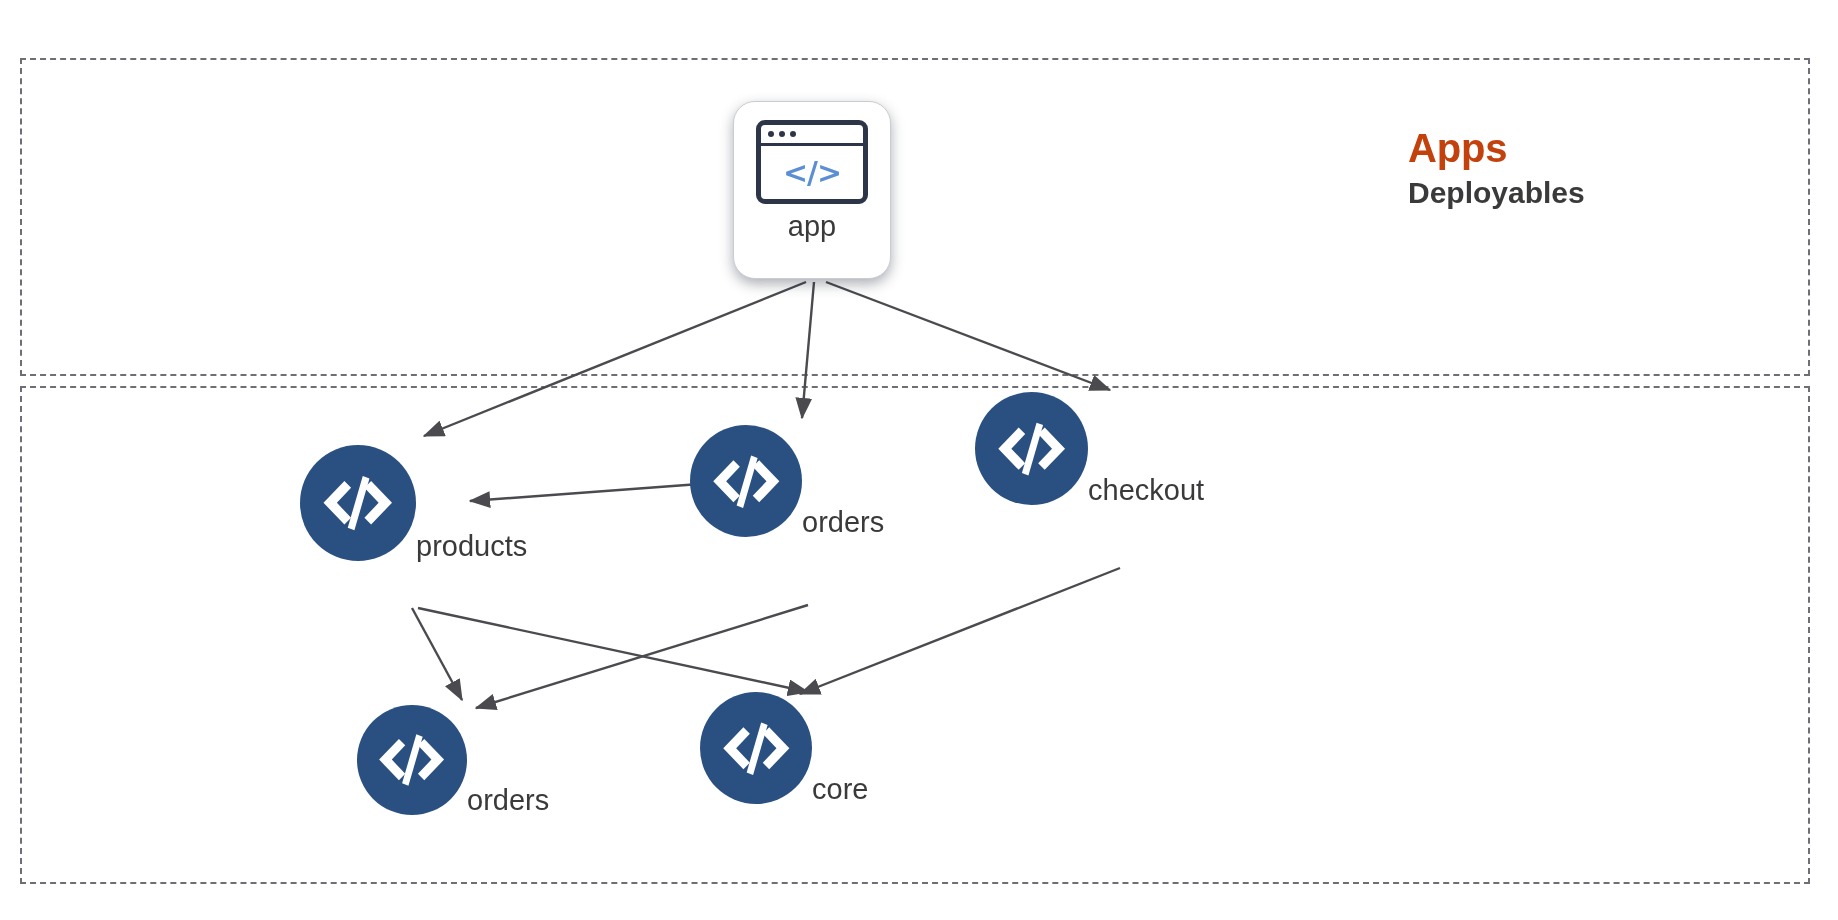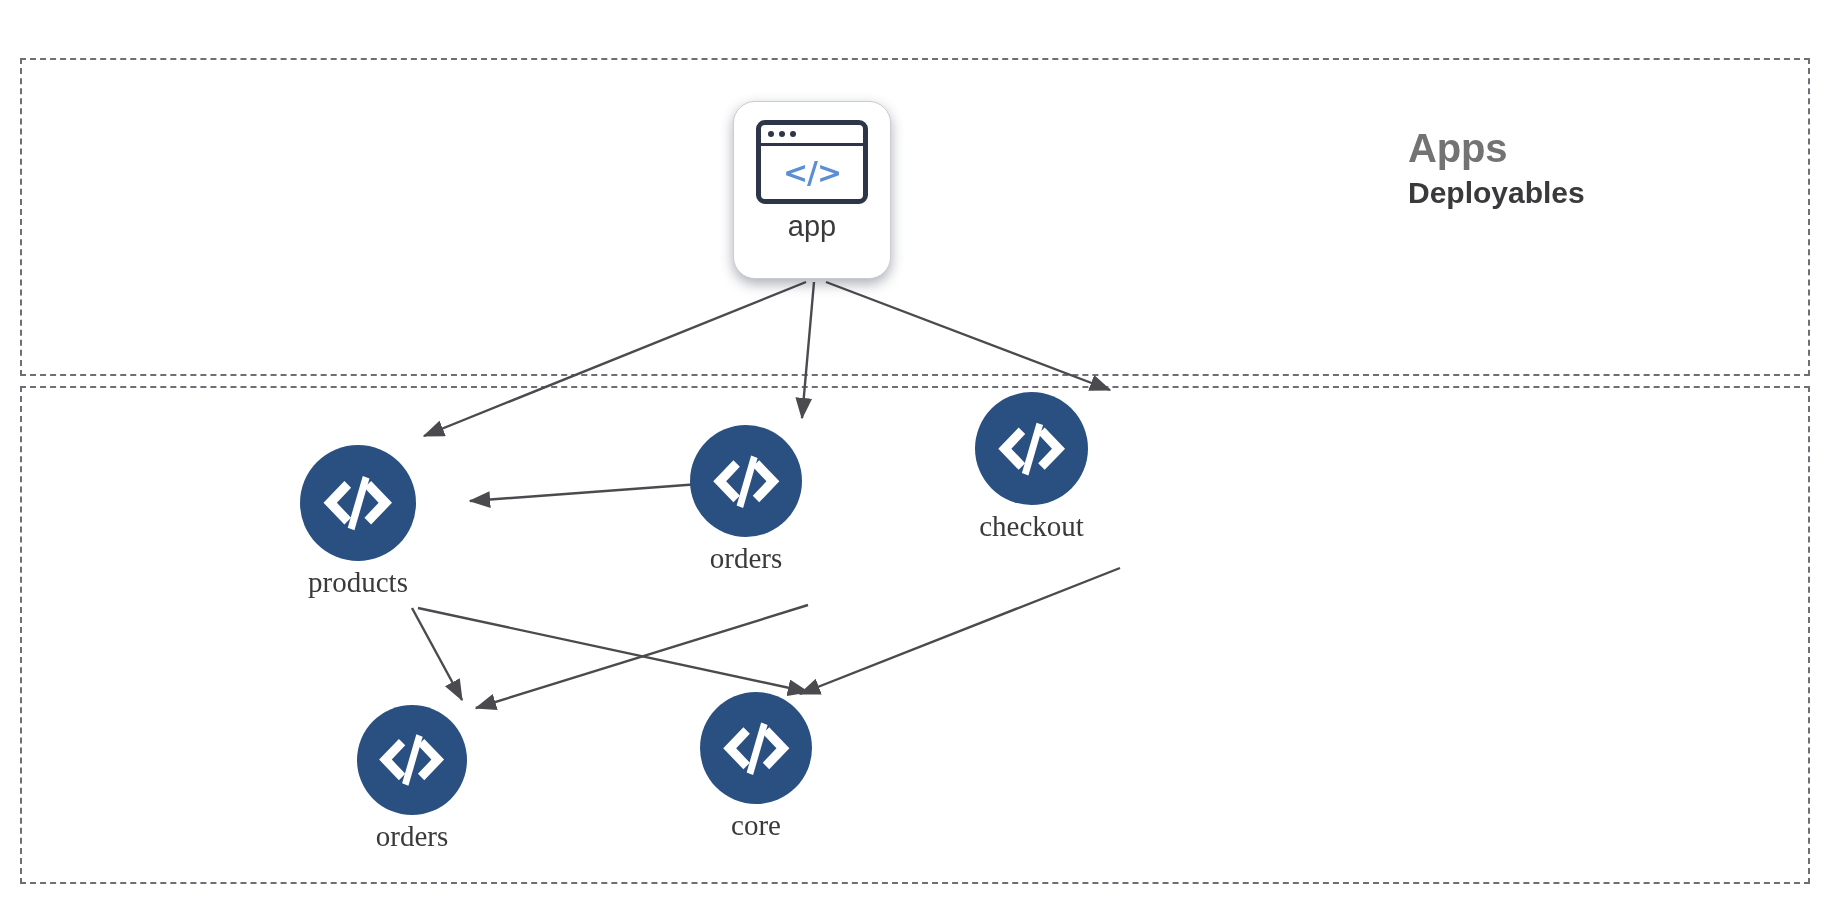--- a/index.html
+++ b/index.html
@@ -44,21 +44,21 @@
   }
 
   
   .zone-legend {
     position: absolute;
     z-index: 6;
   }
   .zone-legend .legend-title {
     font-size: 40px;
     font-weight: bold;
-    color: #737373;
+    color: #c2410c;
     line-height: 1.1;
     letter-spacing: -0.2px;
     white-space: nowrap;
   }
   .zone-legend .legend-sub {
     font-size: 30px;
     font-weight: bold;
     color: #3a3a3c;
     line-height: 1.25;
     margin-top: 4px;
@@ -142,23 +142,22 @@
     font-size: 29px;
     color: #3a3a3c;
     line-height: 1;
   }
 
   
   .lib-node {
     position: absolute;
     z-index: 5;
     display: flex;
-    flex-direction: column;
-    align-items: center;
-    font-family: Liberation Serif, serif;
+    flex-direction: row;
+    align-items: flex-end;
   }
   .lib-circle {
     border-radius: 50%;
     background: #2a5082;
     display: flex;
     align-items: center;
     justify-content: center;
     position: relative;
   }
   .lib-circle svg { display: block; }

